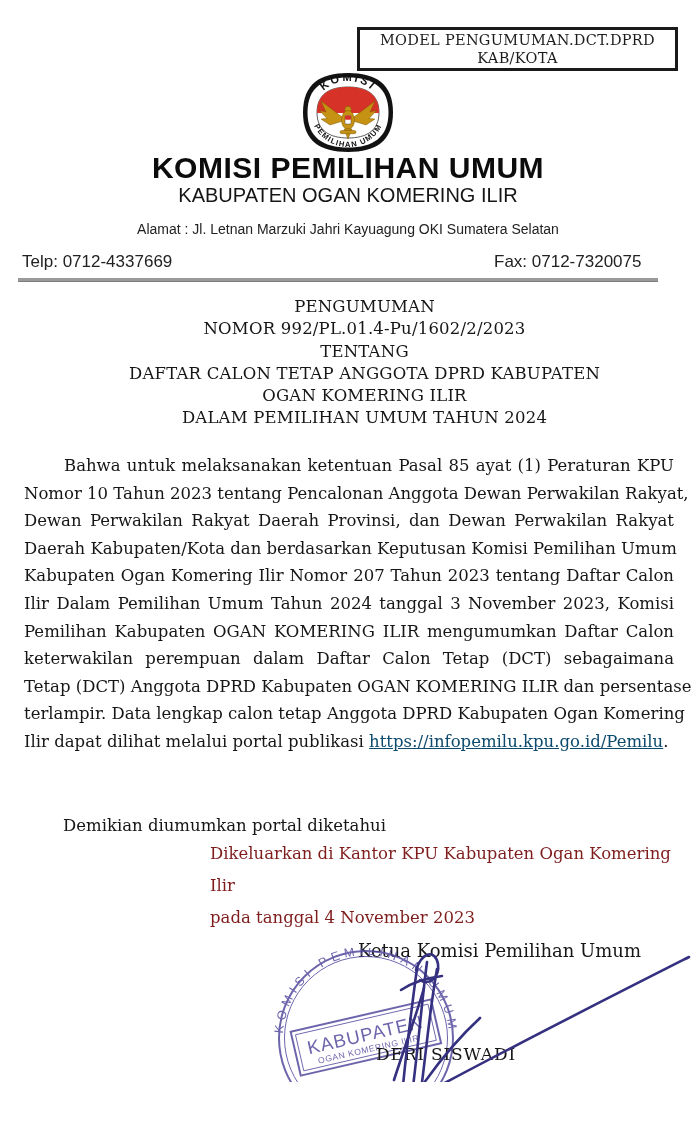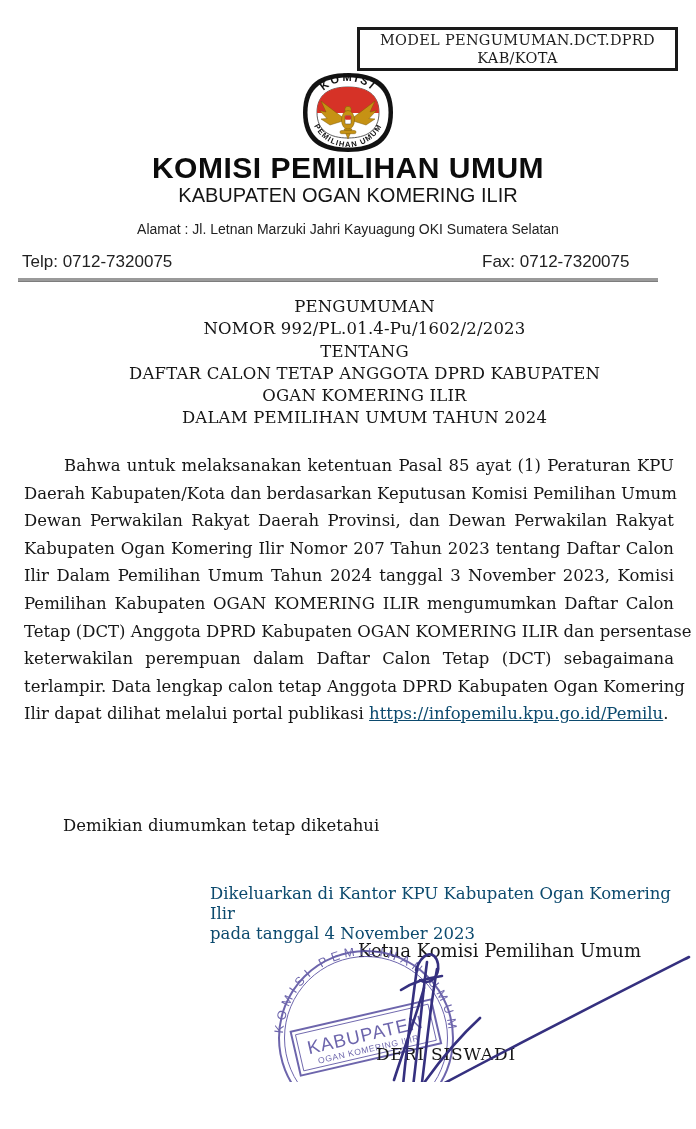--- a/index.html
+++ b/index.html
@@ -27,21 +27,21 @@
   .region-name {
     position:absolute; left:0; top:184px; width:696px; text-align:center;
     font-size:20px; color:#151515;
   }
   .address {
     position:absolute; left:0; top:221px; width:696px; text-align:center;
     font-size:14px; color:#222;
   }
   .contact { position:absolute; left:0; top:252px; width:696px; font-size:17px; color:#222; }
   .telp { position:absolute; left:22px; top:0; }
-  .fax  { position:absolute; left:482px; top:0; }
+  .fax  { position:absolute; left:494px; top:0; }
   .rule-thick {
     position:absolute; left:18px; top:278px; width:640px; height:4px;
     background:#9a9a9a; border-bottom:1px solid #7d7d7d;
   }
 
   .title-block {
     position:absolute; left:0; top:296px; width:696px; text-align:center;
     font-size:16.5px; line-height:22.3px; color:#161616; letter-spacing:.2px;padding-left:33px;
   }
 
@@ -50,22 +50,22 @@
     font-size:16.5px; line-height:27.6px; color:#161616;
   }
   .jline { text-align:justify; text-align-last:justify; white-space:nowrap; }
   .jline.first { text-indent:40px; }
   .lastline { text-align:left; }
   a.portal-link { text-decoration:underline; }
 
   .closing { position:absolute; left:63px; top:816px; font-size:16.5px; color:#161616; }
 
   .issuance {
-    position:absolute; left:210px; top:884px; width:480px;
-    font-size:16.5px; line-height:20px; color:#0c4a6e;
+    position:absolute; left:210px; top:838px; width:480px;
+    font-size:16.5px; line-height:32px; color:#7f1d1d;
   }
 
   .sig-title {
     position:absolute; left:236px; top:940px; width:405px; text-align:right;
     font-size:18px; line-height:21px; color:#161616;
   }
   .sig-name {
     position:absolute; left:240px; top:1044px; width:412px; text-align:center;
     font-size:17px; letter-spacing:.8px; color:#161616;
   }
@@ -114,50 +114,51 @@
       <text font-family="Liberation Sans, sans-serif" font-size="7.6" font-weight="bold" fill="#111" letter-spacing="1.2">
         <textPath href="#lg-bot-arc" startOffset="50%" text-anchor="middle">PEMILIHAN UMUM</textPath>
       </text>
     </svg>
   </div>
 
   <div class="org-name sans">KOMISI PEMILIHAN UMUM</div>
   <div class="region-name sans">KABUPATEN OGAN KOMERING ILIR</div>
   <div class="address sans">Alamat  : Jl. Letnan Marzuki Jahri Kayuagung OKI Sumatera Selatan</div>
   <div class="contact sans">
-    <span class="telp">Telp:  0712-7320075</span>
+    <span class="telp">Telp:  0712-4337669</span>
     <span class="fax">Fax:  0712-7320075</span>
   </div>
   <div class="rule-thick"></div>
 
   <div class="title-block">
     <div>PENGUMUMAN</div>
     <div>NOMOR 992/PL.01.4-Pu/1602/2/2023</div>
     <div>TENTANG</div>
     <div>DAFTAR CALON TETAP ANGGOTA DPRD KABUPATEN</div>
     <div>OGAN KOMERING ILIR</div>
     <div>DALAM PEMILIHAN UMUM TAHUN 2024</div>
   </div>
 
   <div class="body-par">
     <div class="jline first">Bahwa untuk melaksanakan ketentuan Pasal 85 ayat (1) Peraturan KPU</div>
+    <div class="jline">Nomor 10 Tahun 2023 tentang Pencalonan Anggota Dewan Perwakilan Rakyat,</div>
+    <div class="jline">Dewan Perwakilan Rakyat Daerah Provinsi, dan Dewan Perwakilan Rakyat</div>
     <div class="jline">Daerah Kabupaten/Kota dan berdasarkan Keputusan Komisi Pemilihan Umum</div>
-    <div class="jline">Dewan Perwakilan Rakyat Daerah Provinsi, dan Dewan Perwakilan Rakyat</div>
     <div class="jline">Kabupaten Ogan Komering Ilir Nomor 207 Tahun 2023 tentang Daftar Calon</div>
     <div class="jline">Ilir Dalam Pemilihan Umum Tahun 2024 tanggal 3 November 2023, Komisi</div>
     <div class="jline">Pemilihan Kabupaten OGAN KOMERING ILIR mengumumkan Daftar Calon</div>
+    <div class="jline">keterwakilan perempuan dalam Daftar Calon Tetap (DCT) sebagaimana</div>
     <div class="jline">Tetap (DCT) Anggota DPRD Kabupaten OGAN KOMERING ILIR dan persentase</div>
-    <div class="jline">keterwakilan perempuan dalam Daftar Calon Tetap (DCT) sebagaimana</div>
     <div class="jline">terlampir. Data lengkap calon tetap Anggota DPRD Kabupaten Ogan Komering</div>
     <div class="lastline">
       <span>Ilir dapat dilihat melalui portal publikasi </span><a class="portal-link" href="#" style="color:#0c4a6e">https://infopemilu.kpu.go.id/Pemilu</a><span>.</span>
     </div>
   </div>
 
-  <div class="closing">Demikian diumumkan tetap diketahui</div>
+  <div class="closing">Demikian diumumkan portal diketahui</div>
 
   <div class="issuance">
     <div>Dikeluarkan di Kantor KPU Kabupaten Ogan Komering Ilir</div>
     <div>pada tanggal 4 November 2023</div>
   </div>
 
   <div class="sig-title">
     <div>Ketua Komisi Pemilihan Umum</div>
   </div>
 

